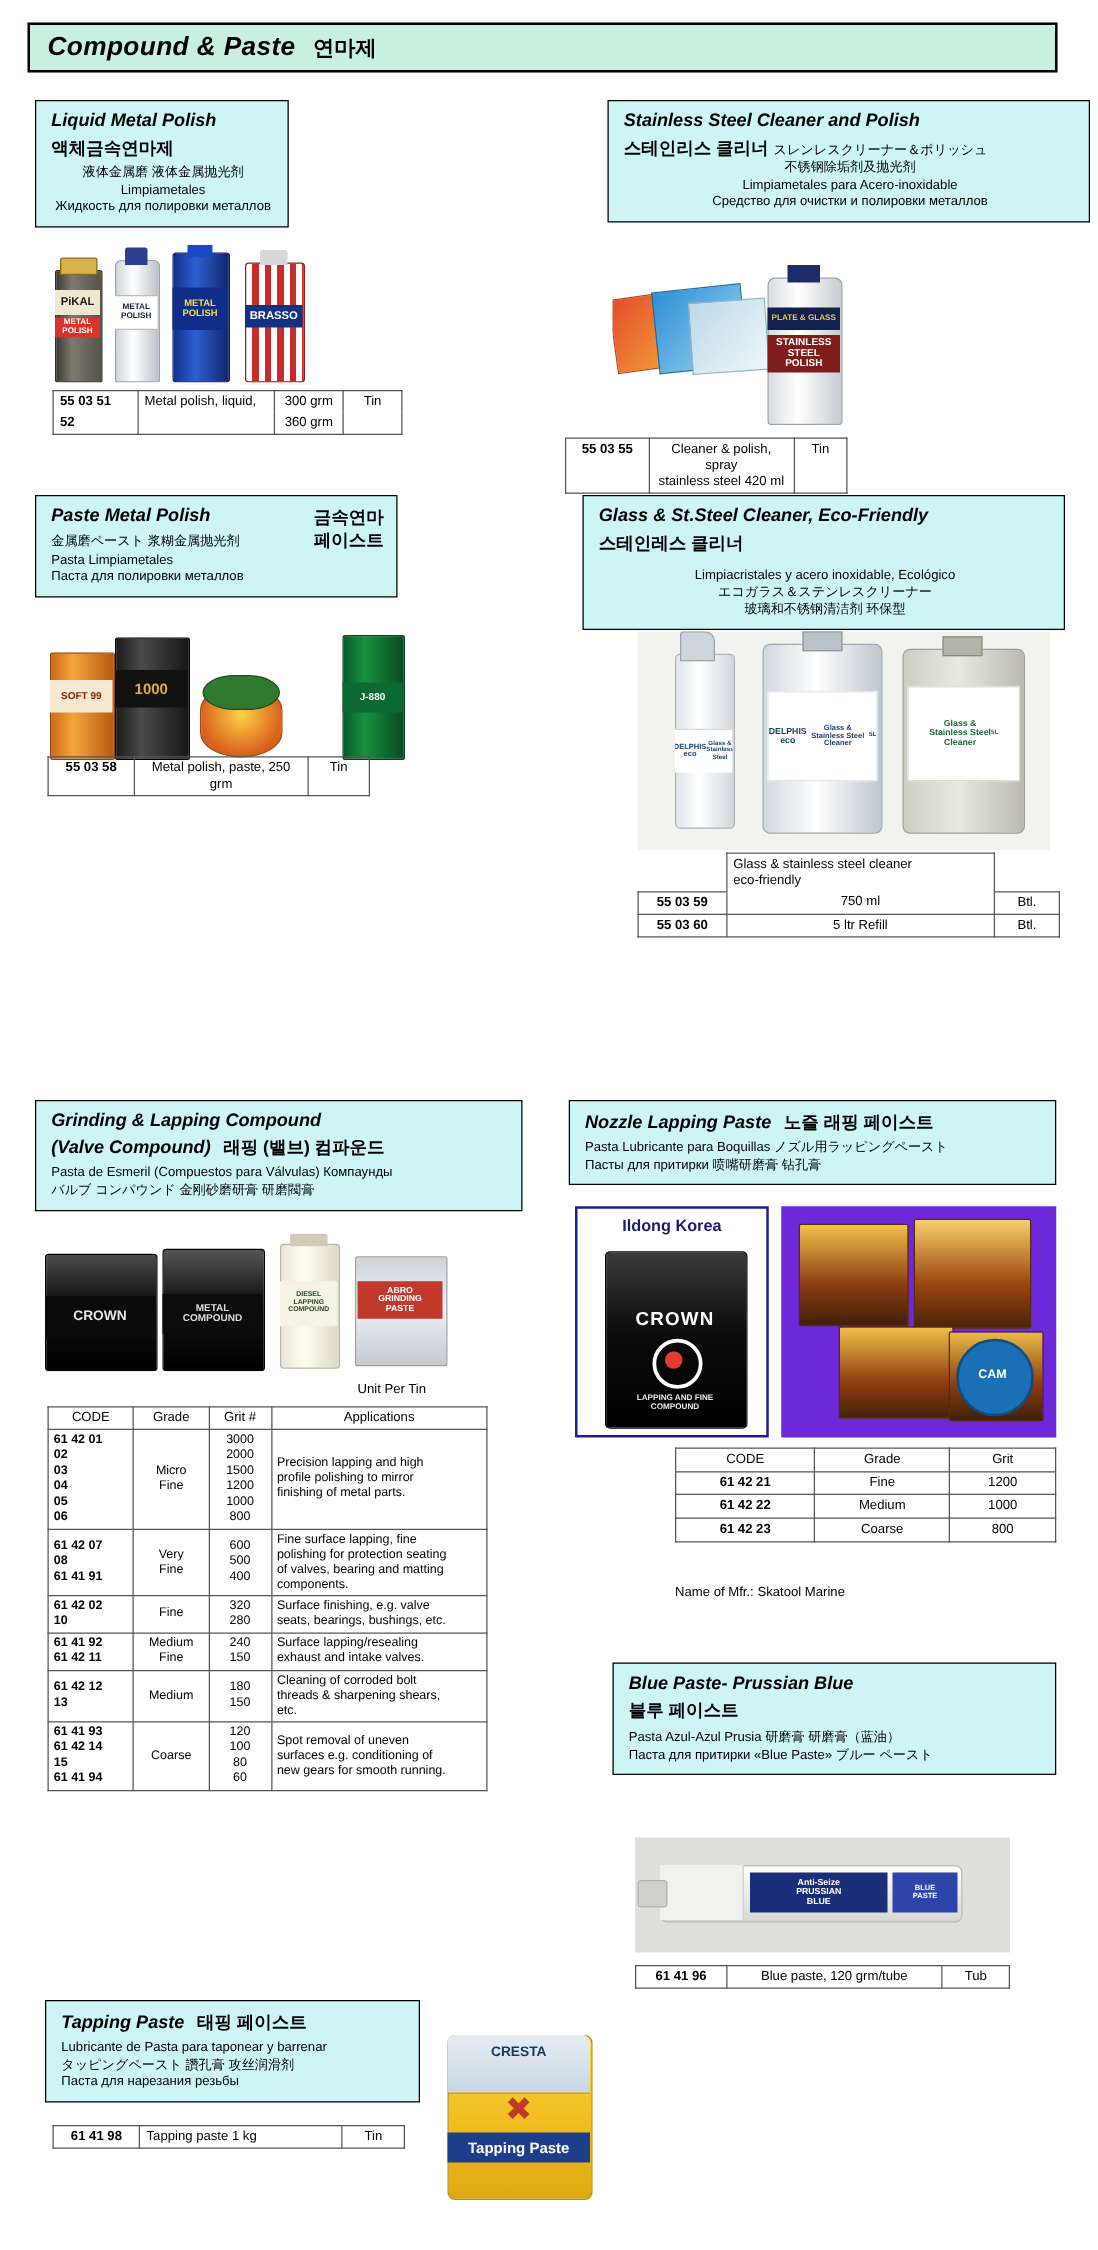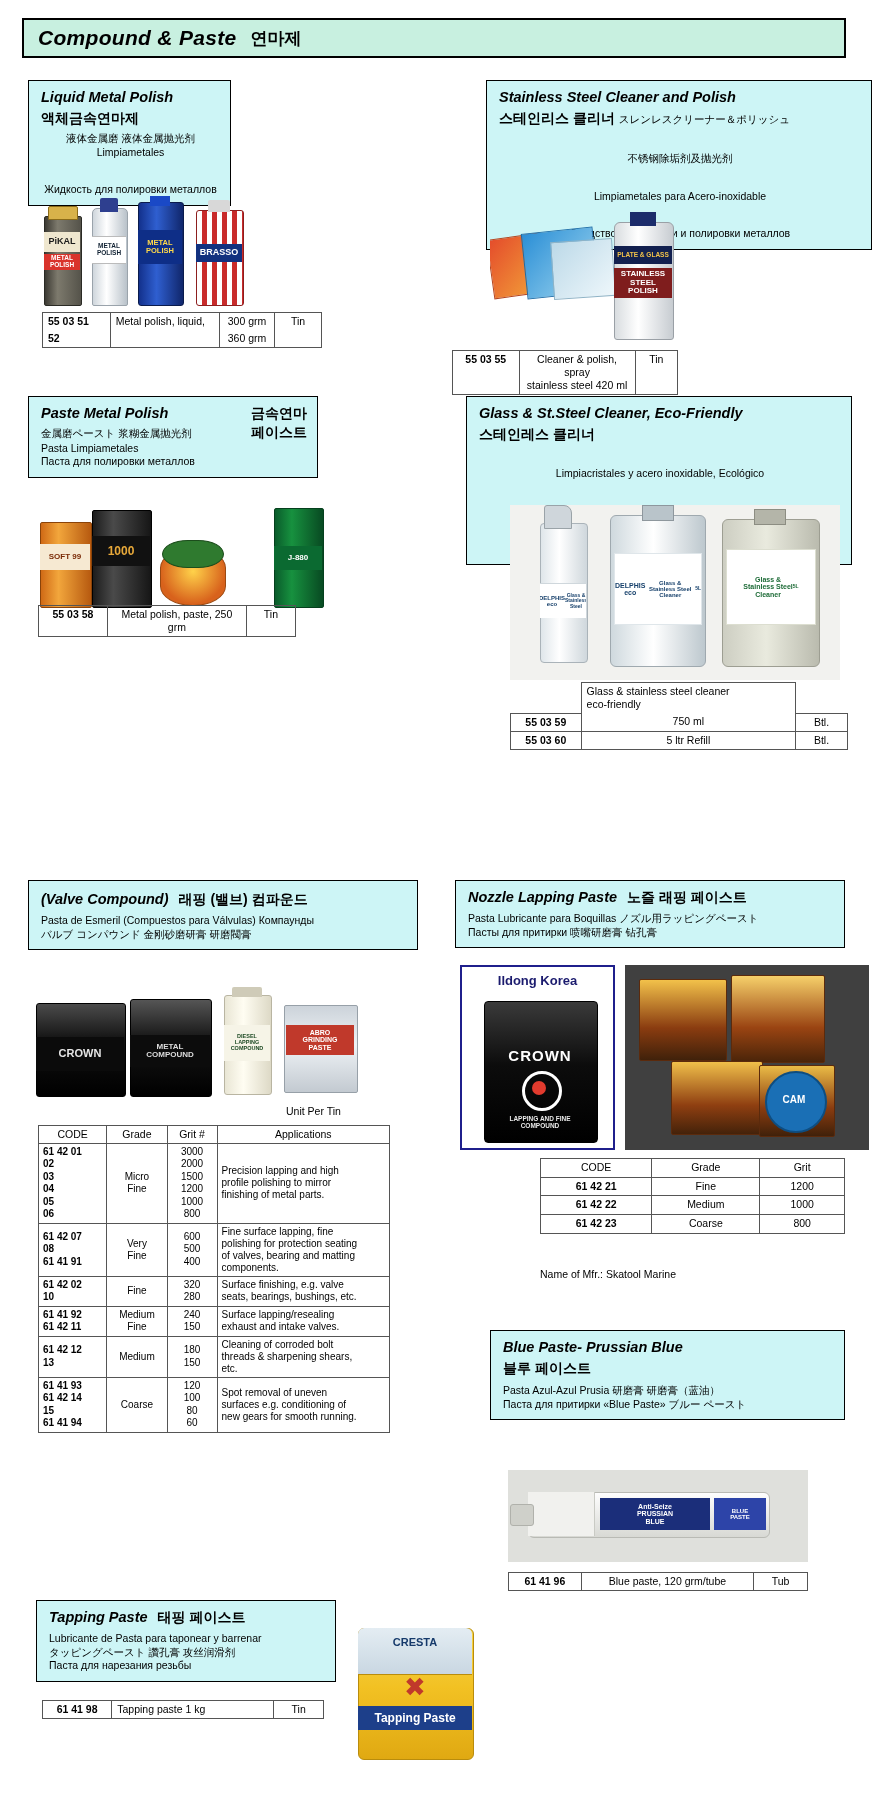--- a/index.html
+++ b/index.html
@@ -15,21 +15,21 @@
   .titlebar .t1{font-style:italic;font-weight:bold;font-size:21px;letter-spacing:.3px;}
   .titlebar .t2{font-weight:bold;font-size:17px;margin-left:14px;}
 
   .hdr{
     position:absolute;border:1px solid #000;background:#cdf5f6;
     box-sizing:border-box;padding:7px 10px 8px 12px;
   }
   .hdr .en{font-style:italic;font-weight:bold;font-size:14.5px;line-height:1.25;}
   .hdr .kr{font-weight:bold;font-size:14px;line-height:1.35;}
   .hdr .sm{font-size:10.5px;line-height:1.3;}
-  .hdr .sm.c{text-align:center;margin-top:24px;}
+  .hdr .sm.c{text-align:center;}
 
   
   table.codes{border-collapse:collapse;position:absolute;font-size:10.5px;}
   table.codes td{border:1px solid #555;padding:2px 5px;vertical-align:top;line-height:1.25;}
   table.codes td.code{font-weight:bold;white-space:nowrap;text-align:left;}
   table.codes td.c{text-align:center;}
   table.codes td.nb{border:none;}
   .noline{border-bottom:none !important;}
   .notop{border-top:none !important;}
 
@@ -51,21 +51,21 @@
   
   .photo{position:absolute;overflow:hidden;}
 
   
   .can{position:absolute;border-radius:2px;}
   .lbl{position:absolute;display:flex;align-items:center;justify-content:center;
        text-align:center;font-weight:bold;color:#fff;line-height:1.05;overflow:hidden;}
   .capt{position:absolute;border-radius:2px 2px 0 0;}
 
   .frameblue{position:absolute;border:2px solid #1f1f8c;box-sizing:border-box;background:#fff;}
-  .cyanbg{position:absolute;background:#404040;padding-left:24px;}
+  .cyanbg{position:absolute;background:#6d28d9;}
 </style>
 </head>
 <body>
 
 <div class="page">
 
   <div class="titlebar">
     <span class="t1">Compound &amp; Paste</span>
     <span class="t2">연마제</span>
   </div>
@@ -175,21 +175,21 @@
       <td class="code c" style="width:62px">55 03 58</td>
       <td style="width:152px;text-align:center">Metal polish, paste, 250 grm</td>
       <td class="c" style="width:44px">Tin</td>
     </tr>
   </tbody>
     </table>
 
   <div class="hdr" style="left:466px;top:396px;width:386px;">
     <div class="en">Glass &amp; St.Steel Cleaner, Eco-Friendly</div>
     <div class="kr" style="margin-top:3px">스테인레스 클리너</div>
-    <div class="sm c" style="margin-top:23px">Limpiacristales y acero inoxidable, Ecológico</div>
+    <div class="sm c" style="margin-top:10px">Limpiacristales y acero inoxidable, Ecológico</div>
     <div class="sm c">エコガラス＆ステンレスクリーナー</div>
     <div class="sm c">玻璃和不锈钢清洁剂 环保型</div>
   </div>
 
   <div class="photo" style="left:510px;top:505px;width:330px;height:175px;background:#f2f2ef;">
 
     <div class="can" style="left:30px;top:18px;width:46px;height:138px;background:linear-gradient(90deg,#dfe6ea,#ffffff 40%,#cfd7dc);border:1px solid #aab3b9;border-radius:4px;"></div>
     <div style="position:absolute;left:34px;top:0px;width:26px;height:22px;background:#cfd6db;border:1px solid #9aa3a8;border-radius:3px 8px 0 0;"></div>
     <div class="lbl" style="left:30px;top:78px;width:46px;height:34px;background:#fff;color:#16406b;font-size:6px;border-top:1px solid #cfd7dc;">DELPHIS<br>eco<br><span style="font-size:5px">Glass &amp; Stainless Steel</span></div>
 
@@ -217,20 +217,21 @@
     </tr>
     <tr>
       <td class="code c">55 03 60</td>
       <td style="text-align:center">5 ltr   Refill</td>
       <td class="c">Btl.</td>
     </tr>
   </tbody>
     </table>
 
   <div class="hdr" style="left:28px;top:880px;width:390px;">
+    <div class="en">Grinding &amp; Lapping Compound</div>
     <div style="display:flex;gap:10px;align-items:baseline;margin-top:2px">
       <span class="en">(Valve Compound)</span>
       <span class="kr">래핑 (밸브) 컴파운드</span>
     </div>
     <div class="sm" style="margin-top:5px">Pasta de Esmeril (Compuestos para Válvulas)  Компаунды</div>
     <div class="sm">バルブ  コンパウンド      金刚砂磨研膏 研磨閥膏</div>
   </div>
 
   <div class="photo" style="left:36px;top:985px;width:360px;height:112px;">
     <div class="can" style="left:0px;top:18px;width:88px;height:92px;background:linear-gradient(180deg,#4b4b4b,#111 40%,#000);border:1px solid #000;border-radius:3px;"></div>

